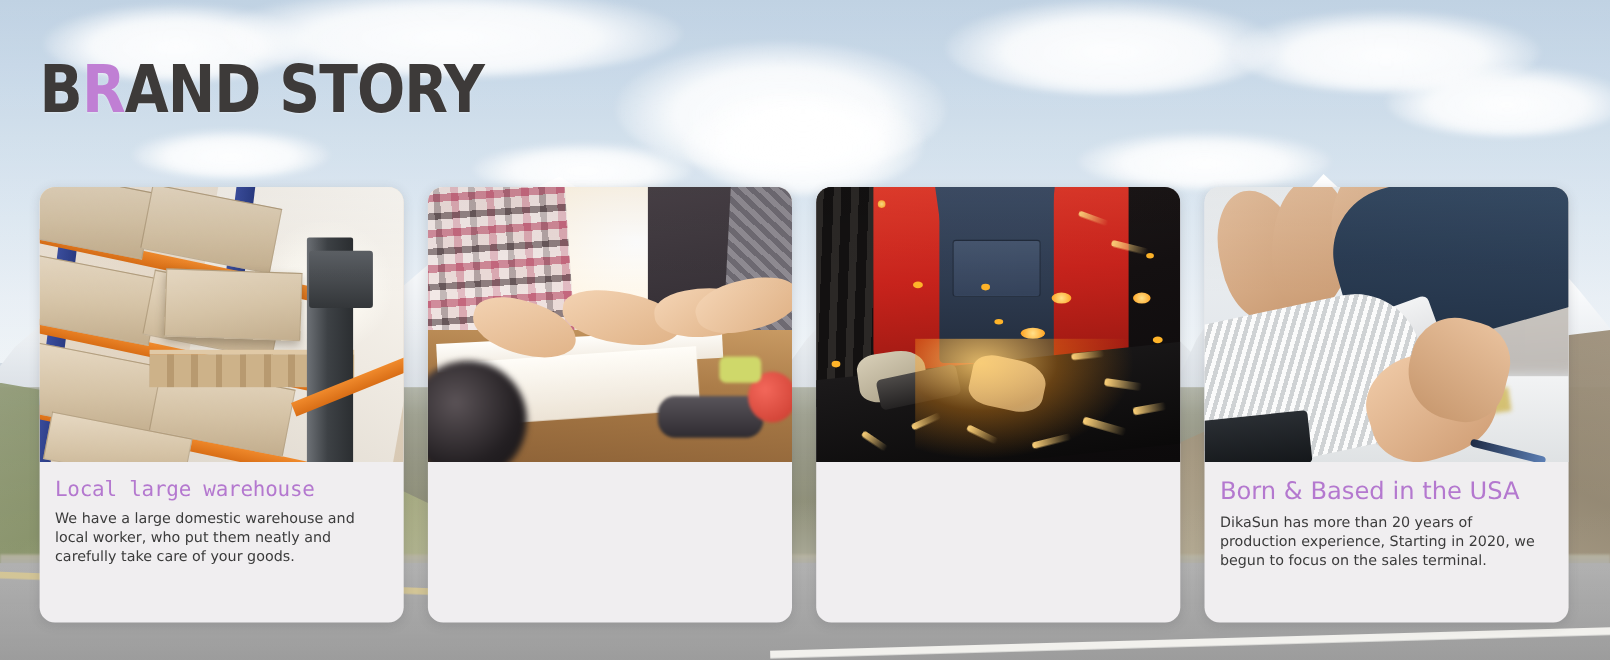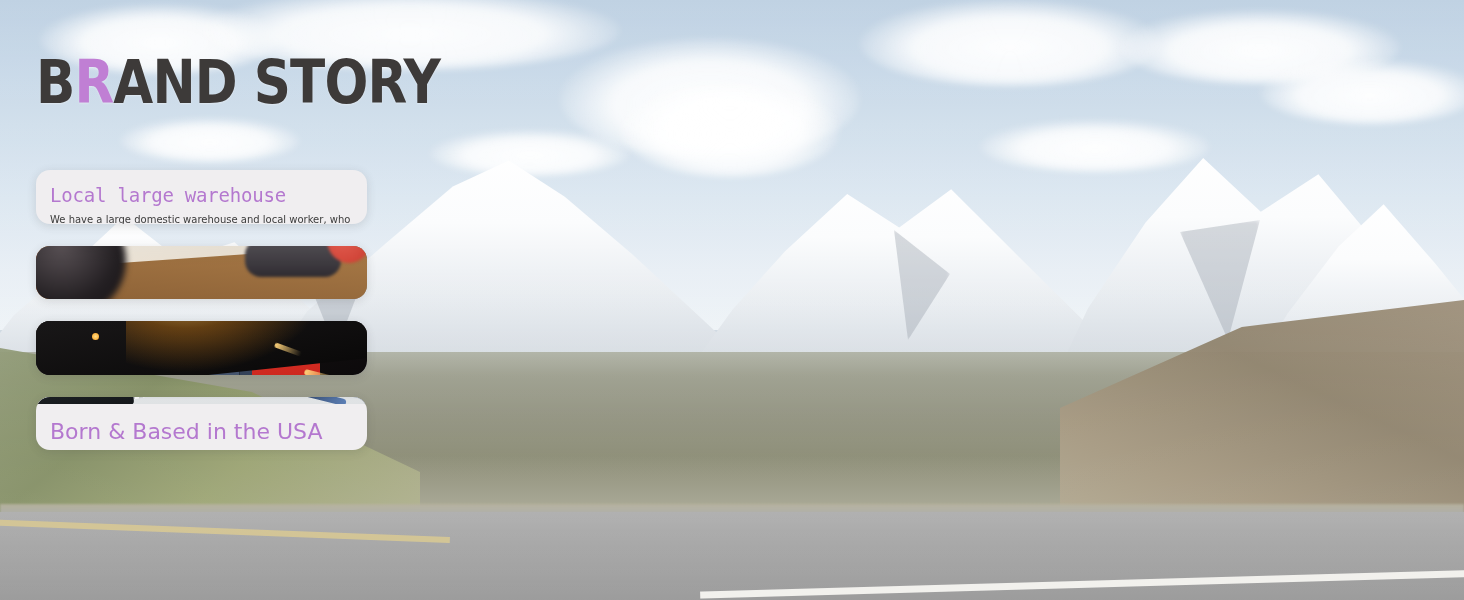--- a/index.html
+++ b/index.html
@@ -118,41 +118,41 @@
     transform:scaleX(.86); transform-origin:left center;
     z-index:5;
     text-shadow:0 1px 2px rgba(255,255,255,.35);
   }
   .page-title .hl { color:#c07fd4; }
 
   
   .cards {
     position:absolute; left:36px; top:170px;
     width:1392px; height:280px;
-    display:flex; gap:22px; z-index:4;flex-direction:column;
+    display:flex; gap:22px; z-index:4;
   }
   .card {
     width:331px; height:396px;
     background:#f0eef0;
     border-radius:14px;
     overflow:hidden;
     display:flex; flex-direction:column;
     box-shadow:0 2px 10px rgba(60,60,70,.16);
   }
   .card-photo { width:100%; height:250px; position:relative; overflow:hidden; }
   .card-body { padding:14px 14px 0 14px; }
   .card-title {
     font-size:21px; font-weight:400; color:#b478cf;
     margin-bottom:5px; line-height:1.25; white-space:nowrap;
   }
   .card-title.mono { font-family:"DejaVu Sans Mono", monospace; font-size:19px; letter-spacing:-.2px; }
   .card-title.sans { font-family:"DejaVu Sans", sans-serif; font-size:22px; }
   .card-text {
     font-family:"DejaVu Sans", sans-serif;
-    font-size:10px; line-height:1.37; color:#3b3b3b;
+    font-size:13px; line-height:1.37; color:#3b3b3b;
   }
 
   
   .ph-warehouse { background:linear-gradient(160deg,#efe6da 0%,#e3d6c4 45%,#d8c9b4 100%); }
   .ph-warehouse .ceil {
     position:absolute; right:-10px; top:-20px; width:200px; height:300px;
     background:linear-gradient(200deg,#fdfbf7 0%,#efeae2 50%,#ded7cc 100%);
     transform:rotate(10deg);
   }
   .wh-beam {
@@ -498,16 +498,17 @@
       <div class="dl-cup"></div>
       <div class="dl-shirt-sleeve"></div>
       <div class="dl-grip"></div>
       <div class="dl-grip2"></div>
       <div class="dl-tablet"></div>
       <div class="dl-pen"></div>
       <div class="photo-tint"></div>
     </div>
     <div class="card-body">
       <div class="card-title sans">Born &amp; Based in the USA</div>
+      <div class="card-text">DikaSun has more than 20 years of production experience, Starting in 2020, we begun to focus on the sales terminal.</div>
     </div>
   </div>
 
 </div>
 
 </body></html>

